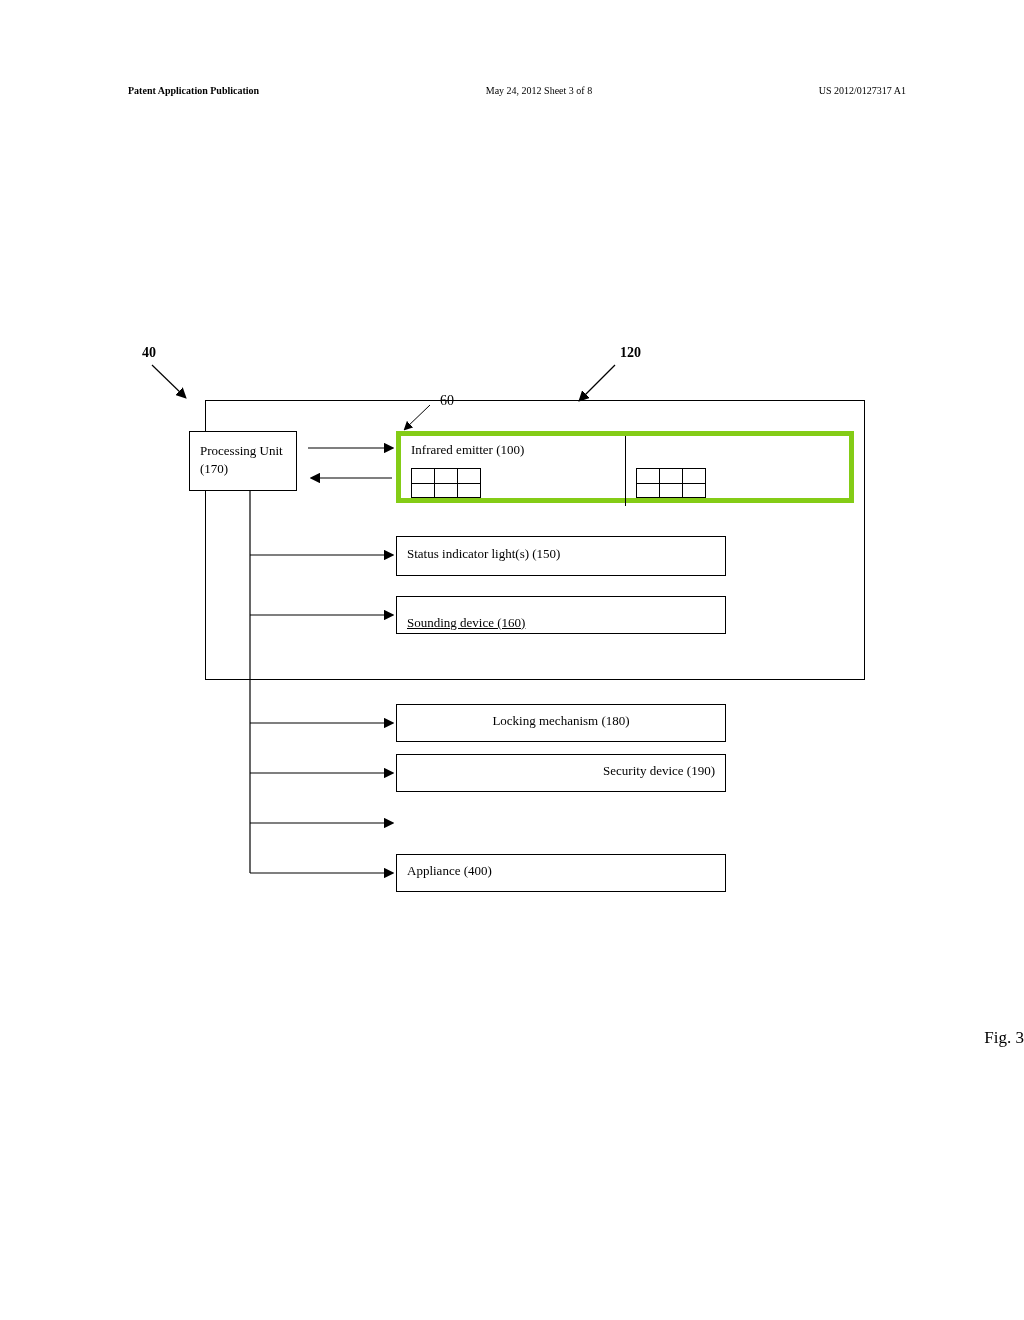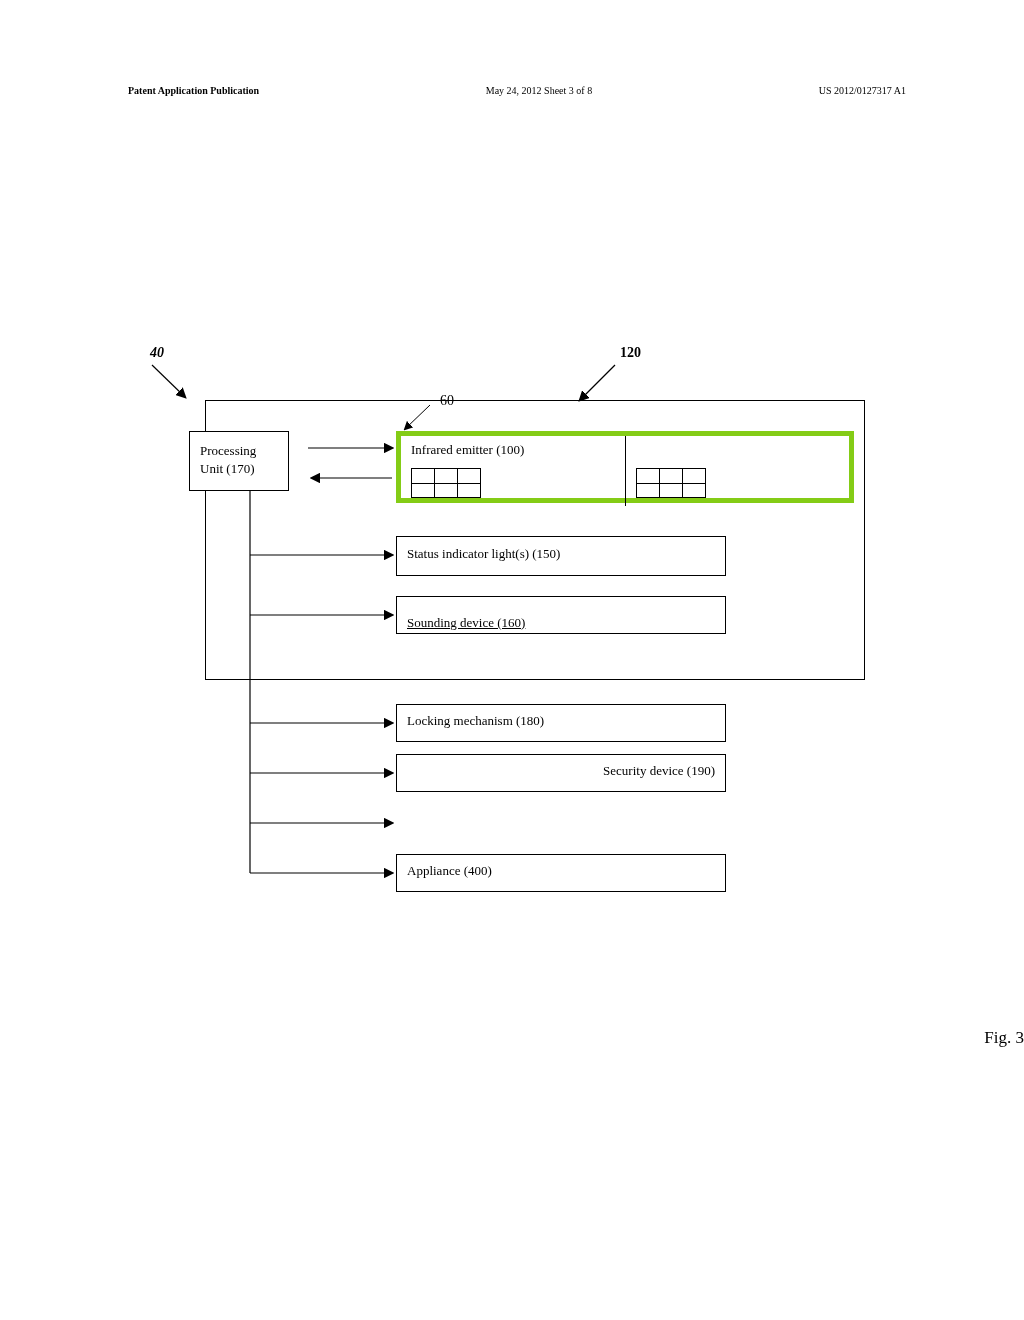--- a/index.html
+++ b/index.html
@@ -45,21 +45,21 @@
       top: 55px;
       left: 75px;
       width: 660px;
       height: 280px;
       border: 1px solid #000;
     }
     .proc-box {
       position: absolute;
       top: 30px;
       left: -17px;
-      width: 100px;
+      width: 108px;
       height: 60px;
       border: 1px solid #000;
       background: #fff;
       padding: 10px 10px;
       font-size: 13px;
       line-height: 1.35;
     }
     .inner-box-60 {
       position: absolute;
       top: 30px;
@@ -149,31 +149,31 @@
     .lower-box {
       position: absolute;
       left: 190px;
       width: 330px;
       height: 38px;
       border: 1px solid #000;
       padding: 8px 10px;
       font-size: 13px;
       background: #fff;
     }
-    .locking-box { top: 303px; }
+    .locking-box { top: 303px; text-align: center; }
     .security-box { top: 353px; text-align: right; }
     .remote-box { top: 403px; }
     .appliance-box { top: 453px; }
 
     .ref-label {
       position: absolute;
       font-size: 14px;
       font-weight: bold;
     }
-    .ref-40 { top: 0; left: 20px; font-style: italic; }
+    .ref-40 { top: 0; left: 12px; }
     .ref-120 { top: 0; left: 490px; }
     .ref-60 { top: 48px; left: 310px; font-weight: normal; }
     .ref-98 { top: 125px; left: 305px; font-weight: normal; }
     .ref-108 { top: 125px; left: 538px; font-weight: normal; }
 
     .fig-caption {
       position: absolute;
       top: 1028px;
       left: 0;
       right: 0;

